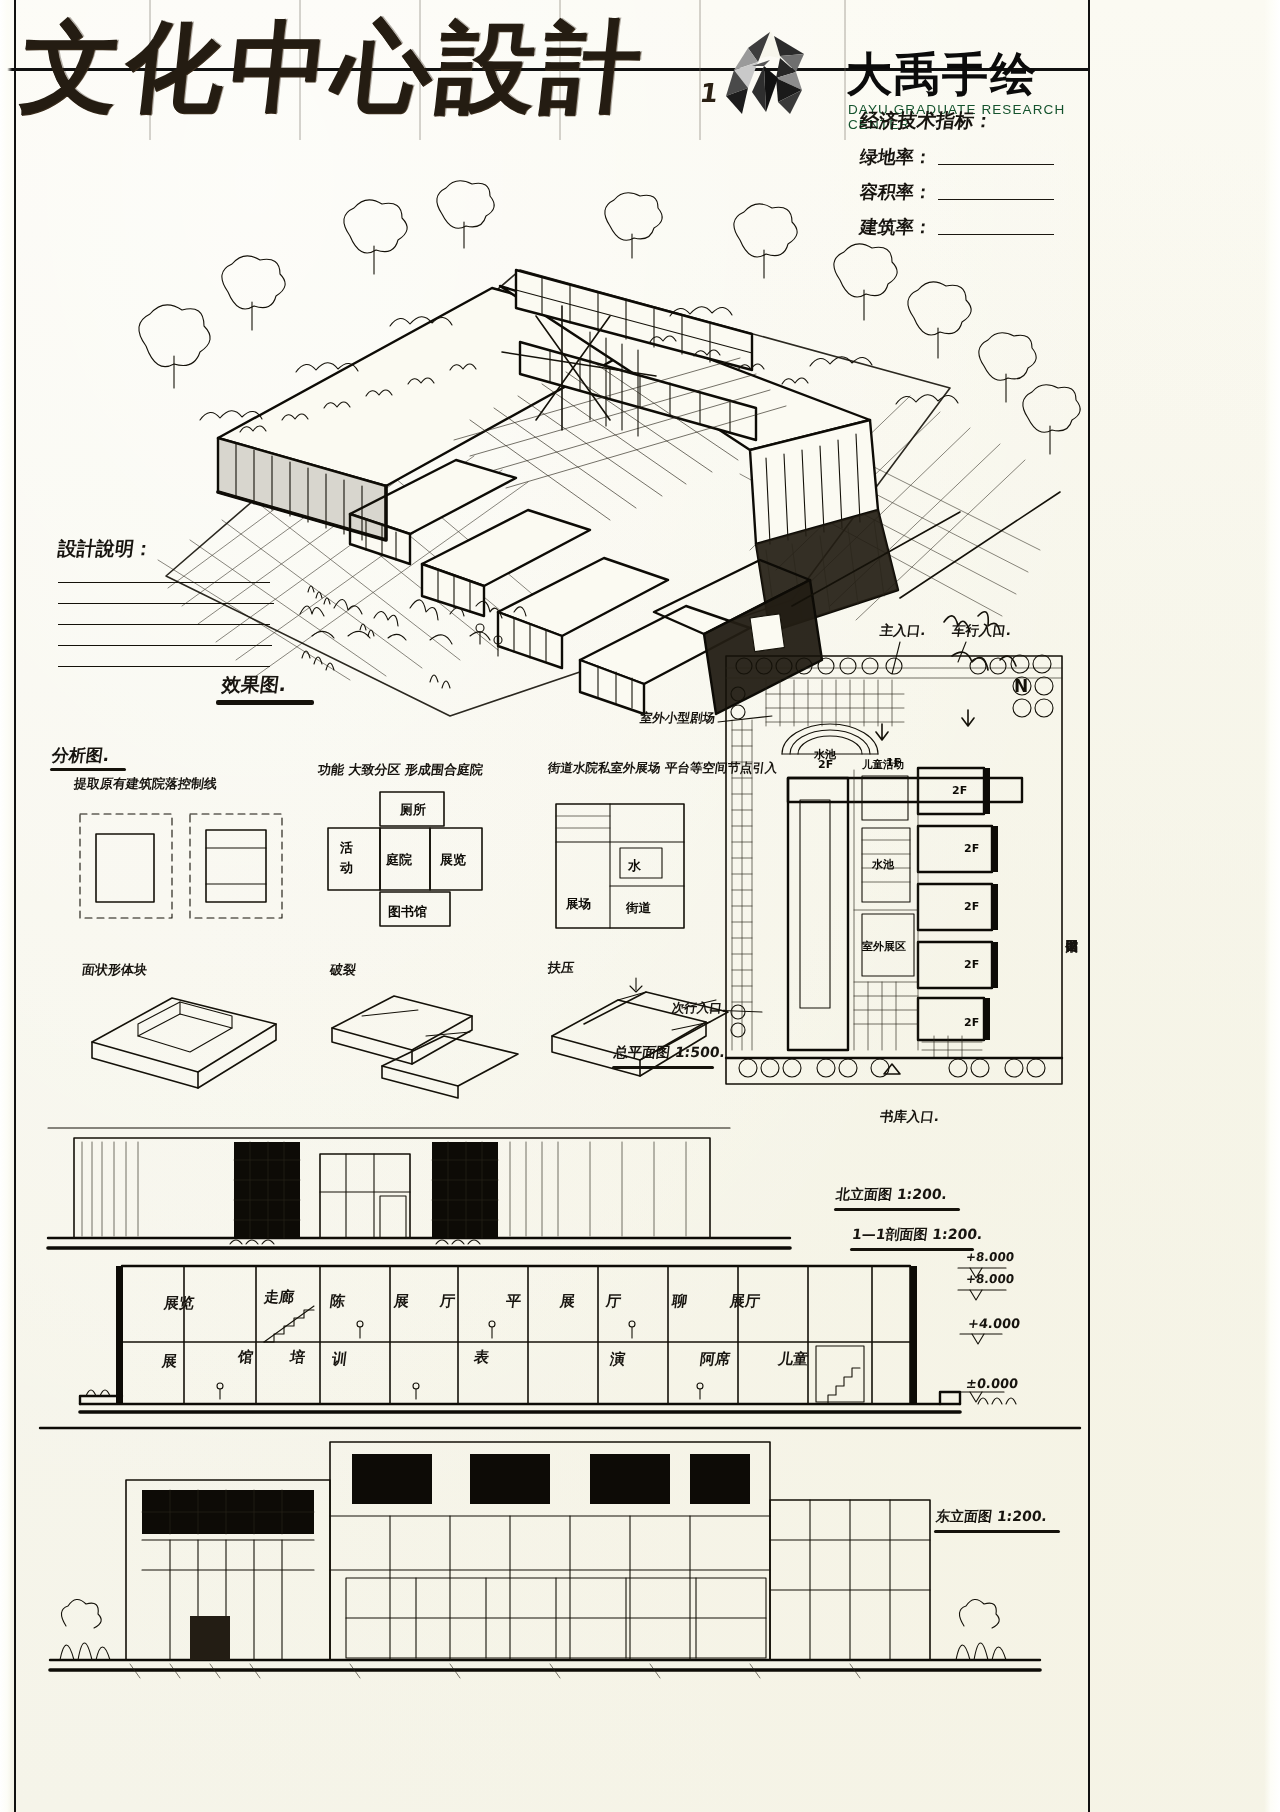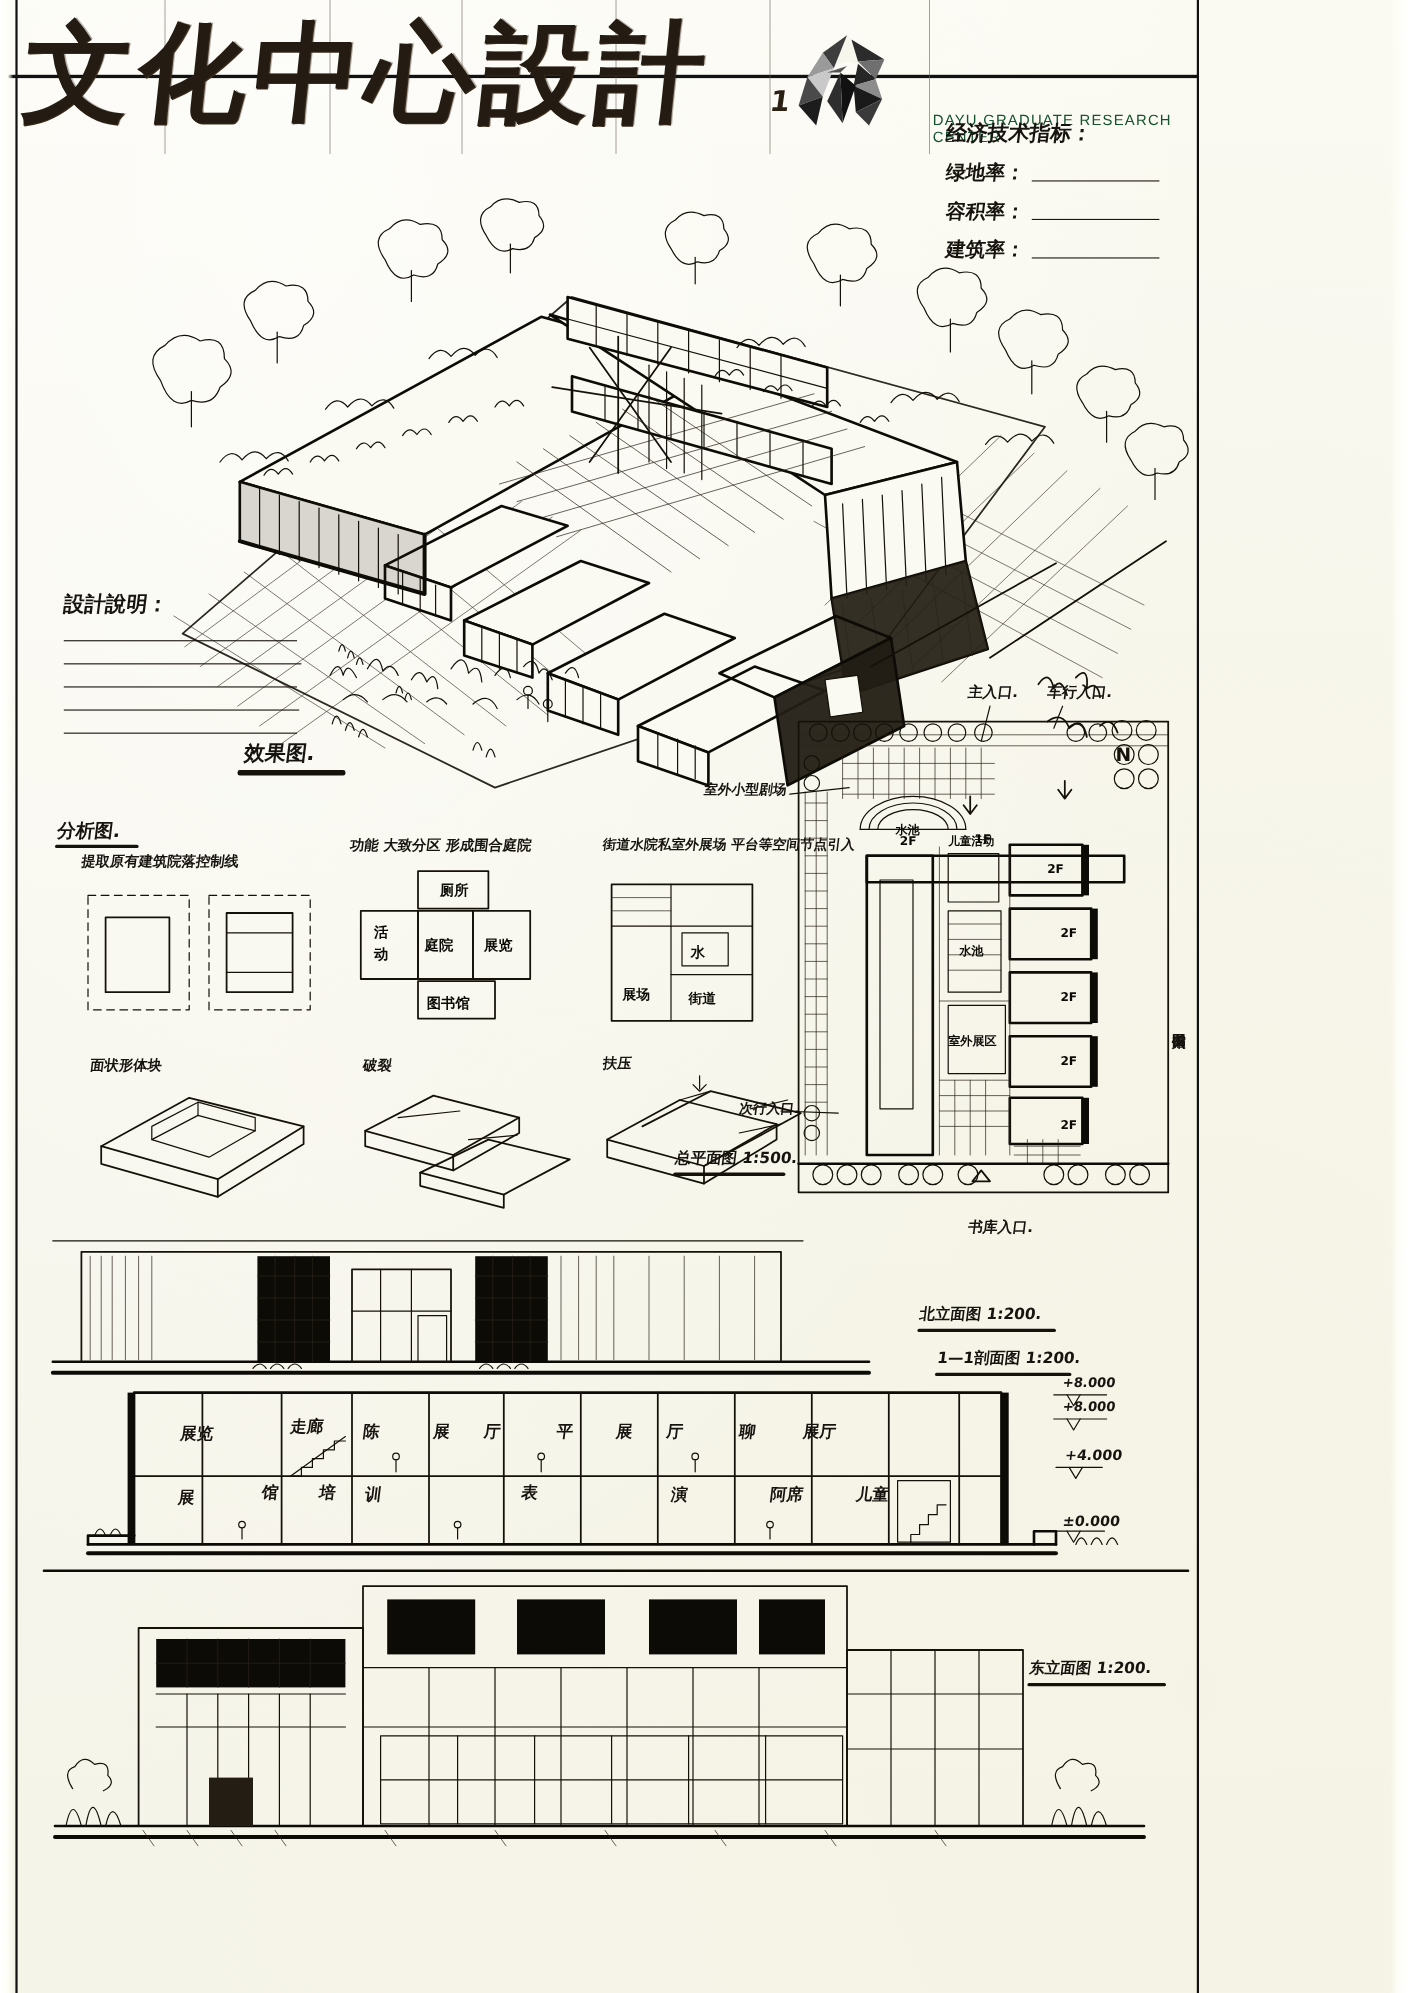--- a/index.html
+++ b/index.html
@@ -146,20 +146,21 @@
       <polygon points="56,10 86,28 62,30" fill="#2b2b2b"></polygon>
       <polygon points="86,28 62,30 78,46" fill="#6f6f6f"></polygon>
       <polygon points="62,32 78,46 58,52" fill="#262626"></polygon>
       <polygon points="78,46 58,52 84,64" fill="#8c8c8c"></polygon>
       <polygon points="58,52 84,64 60,76" fill="#1a1a1a"></polygon>
       <polygon points="60,76 84,64 72,88" fill="#3a3a3a"></polygon>
       <polygon points="46,40 60,52 48,86" fill="#111111"></polygon>
       <polygon points="46,40 48,86 34,66" fill="#2e2e2e"></polygon>
       <polygon points="52,34 46,40 34,40" fill="#555"></polygon>
     </svg>
+    <div class="logo-cn">大禹手绘</div>
     <div class="logo-en">DAYU GRADUATE RESEARCH CENTER</div>
   </div>
 
   <div id="indicators">
     <div class="ind-title">经济技术指标：</div>
     <div class="ind-row">
       <span class="ind-label">绿地率：</span>
       <span class="ind-rule"></span>
     </div>
     <div class="ind-row">

